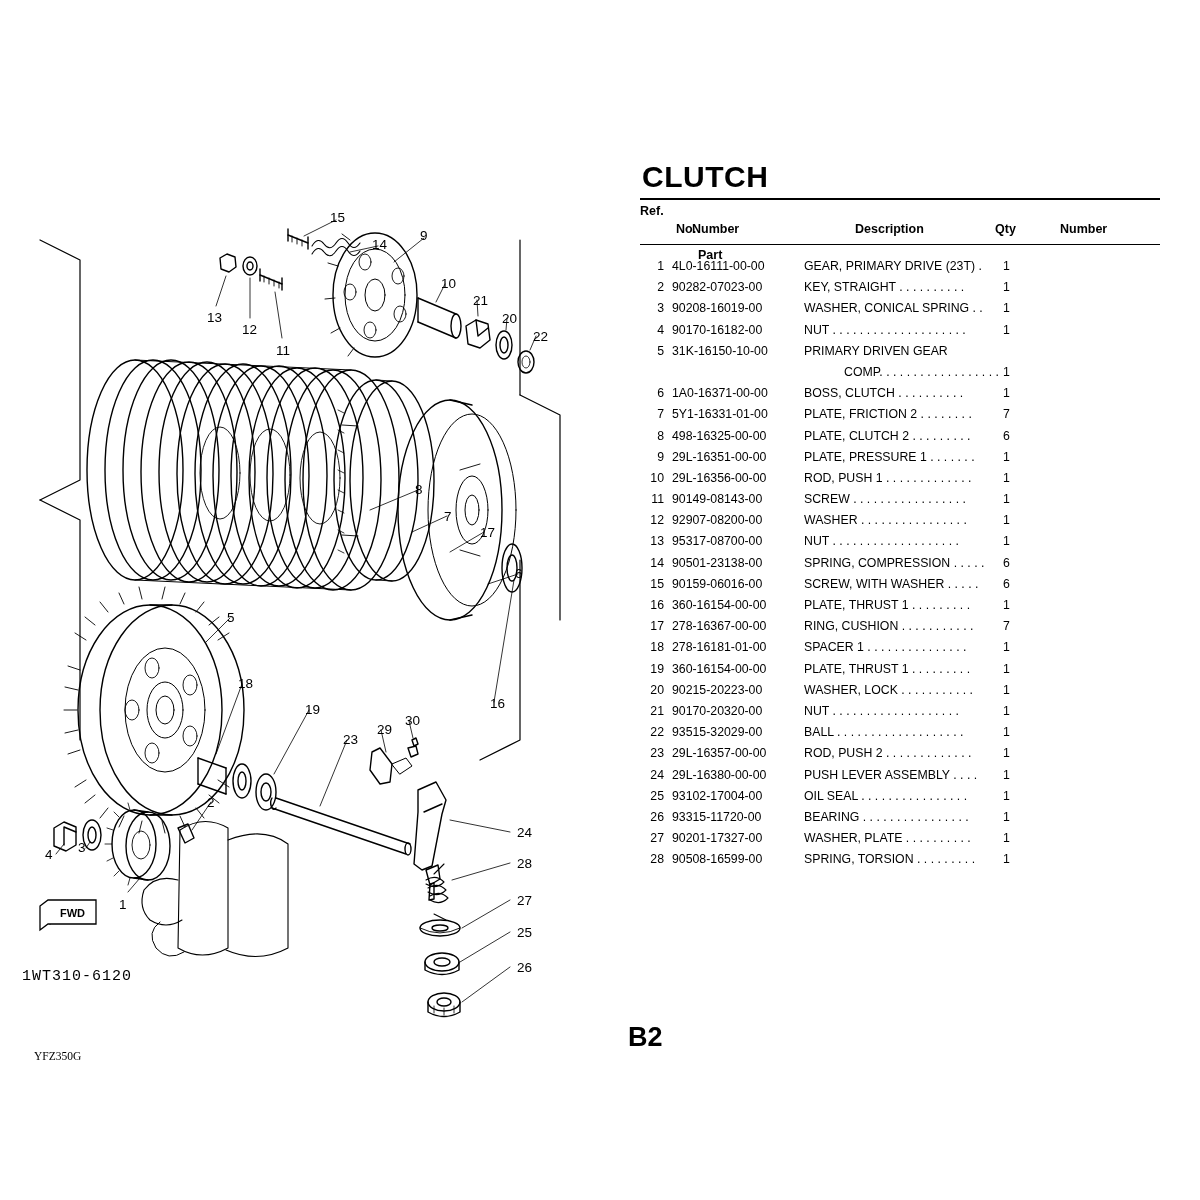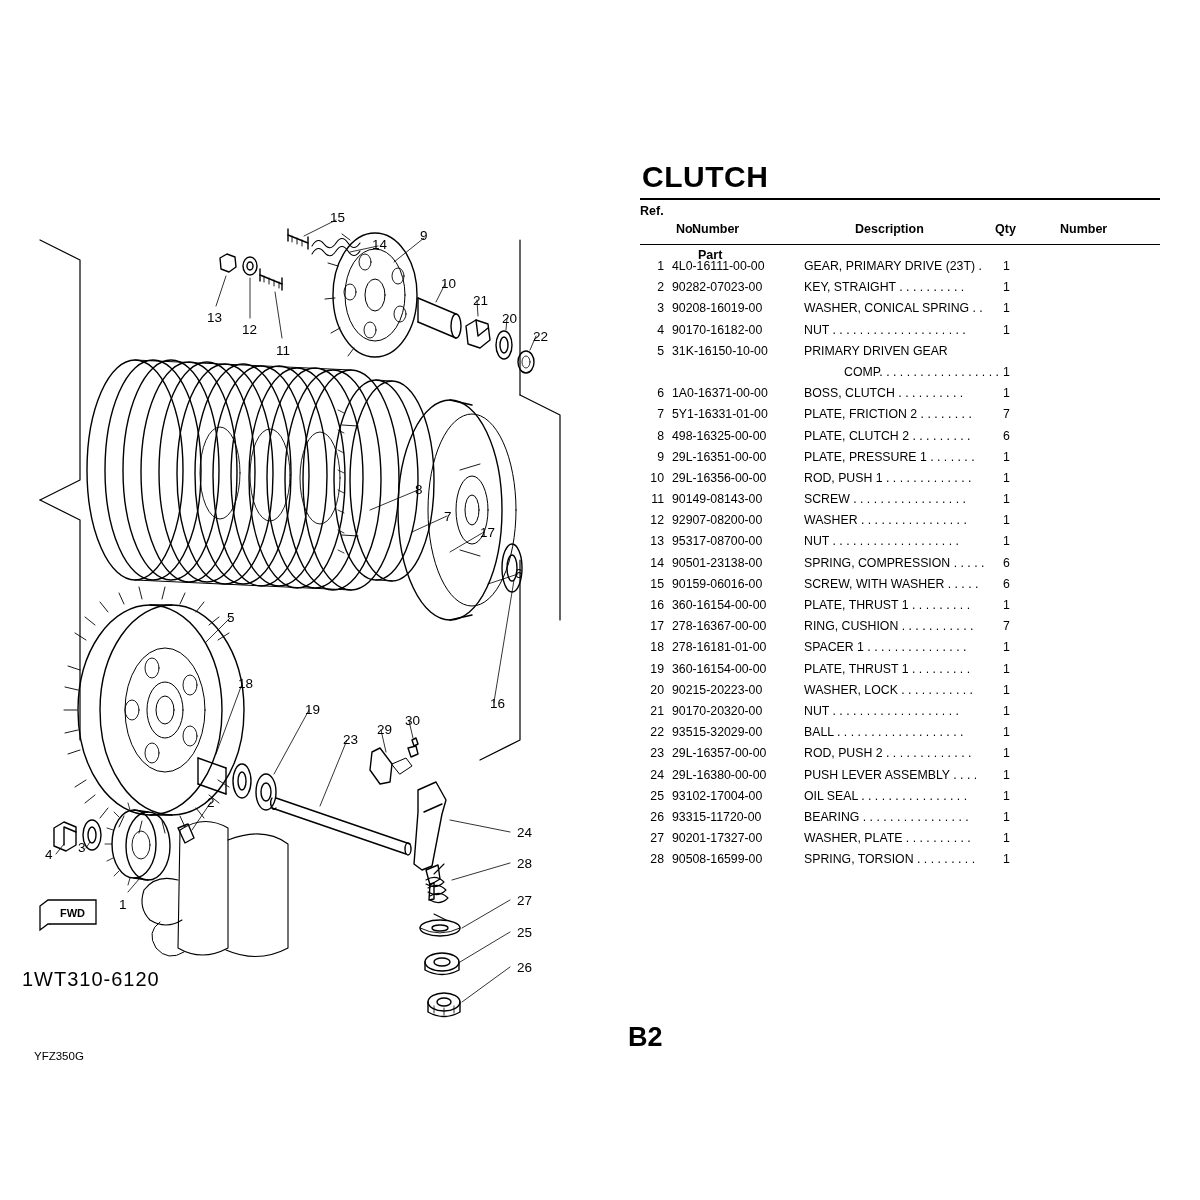--- a/index.html
+++ b/index.html
@@ -103,30 +103,30 @@
     top: 180px;
     width: 600px;
     height: 840px;
   }
   .diagram svg { display: block; }
 
   .drawing-code {
     position: absolute;
     left: 22px;
     top: 968px;
-    font-size: 20px;
+    font-size: 15px;
     letter-spacing: 1px;
-    font-family: Liberation Sans, sans-serif;
+    font-family: Liberation Mono, monospace;
   }
   .sheet-code {
     position: absolute;
     left: 34px;
     top: 1050px;
     font-size: 11.5px;
-    font-family: Liberation Sans, sans-serif;
+    font-family: Liberation Serif, serif;
   }
   .callout {
     position: absolute;
     font-size: 13.5px;
     font-family: "Liberation Sans", sans-serif;
   }
 </style>
 </head>
 <body>
 

